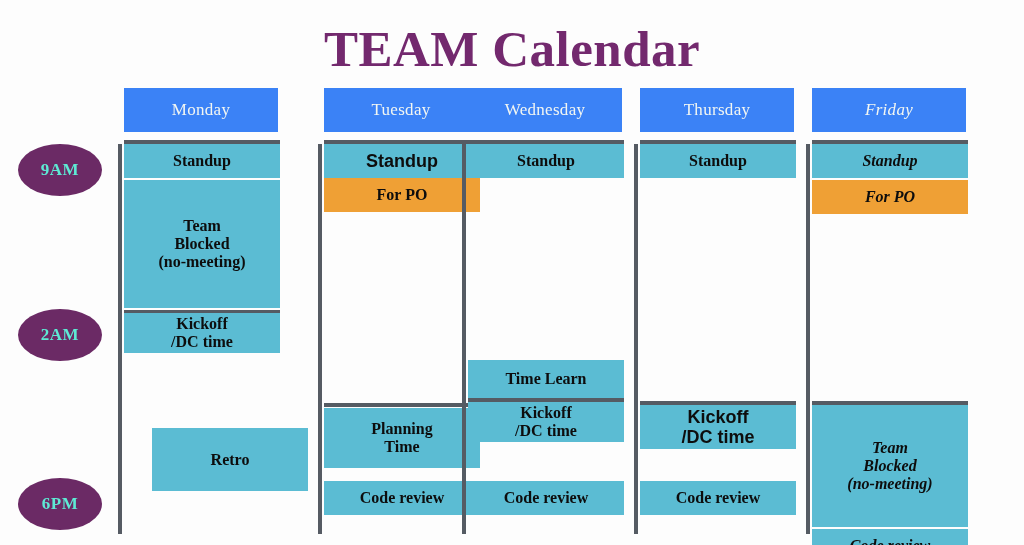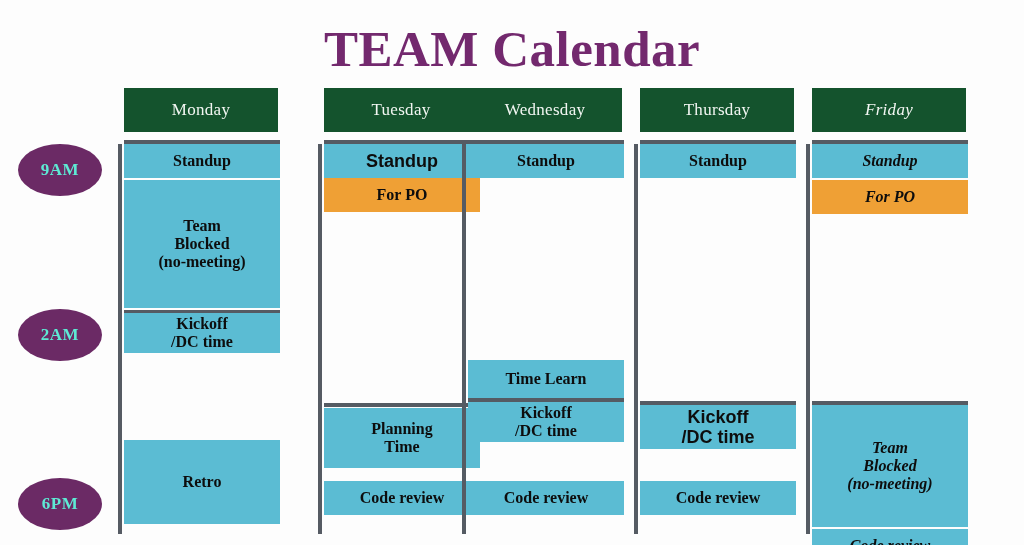--- a/index.html
+++ b/index.html
@@ -70,21 +70,21 @@
     top: 0;
     width: 172px;
     height: 450px;
   }
   .day-head {
     position: absolute;
     top: 0;
     left: 6px;
     width: 154px;
     height: 44px;
-    background: #14532d;
+    background: #3b82f6;
     color: #f2f6f2;
     font-family: "Liberation Serif", "DejaVu Serif", serif;
     font-size: 17px;
     display: flex;
     align-items: center;
     justify-content: center;
     letter-spacing: 0.3px;
   }
   .col-rule {
     position: absolute;
@@ -151,21 +151,21 @@
 
 <div class="day-col" style="left: 118px;">
       <div class="col-rule"></div>
       <div class="day-head">Monday</div>
       <div class="col-body">
         <div class="sep" style="top: 0px;"></div>
         <div class="sep" style="top: 170px;"></div>
         <div class="evt teal" style="top: 4px; height: 34px;">Standup</div>
         <div class="evt teal" style="top: 40px; height: 128px;">Team<br>Blocked<br>(no-meeting)</div>
         <div class="evt teal" style="top: 173px; height: 40px;">Kickoff<br>/DC time</div>
-        <div class="evt teal" style="top: 300px; height: 84px;">Retro</div>
+        <div class="evt teal" style="top: 288px; height: 63px; margin-left: 28px;">Retro</div>
       </div>
     </div>
     <div class="day-col" style="left: 290px; margin-left: 28px;">
       <div class="col-rule"></div>
       <div class="day-head">Tuesday</div>
       <div class="col-body">
         <div class="sep" style="top: 0px;"></div>
         <div class="sep" style="top: 263px;"></div>
         <div class="evt teal sans" style="top: 4px; height: 34px;">Standup</div>
         <div class="evt orange" style="top: 38px; height: 34px;">For PO</div>

